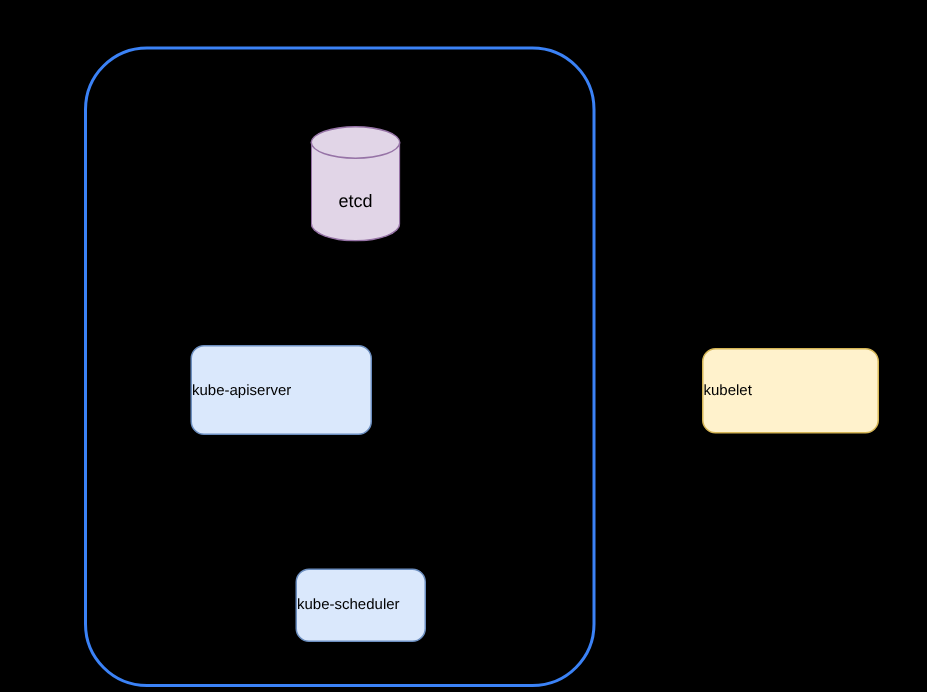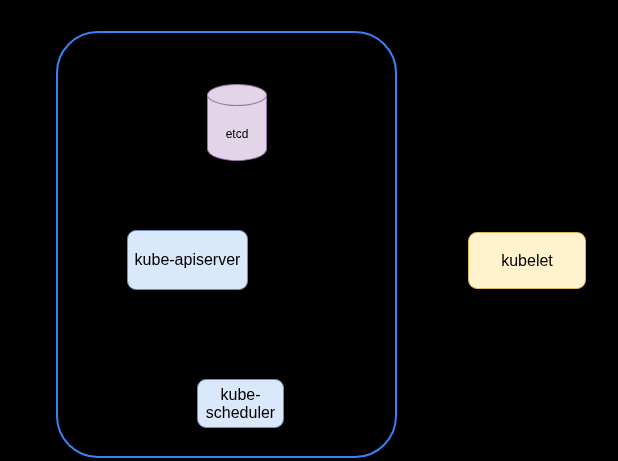--- a/index.html
+++ b/index.html
@@ -30,22 +30,21 @@
     background: transparent;
   }
   
   .node {
     position: absolute;
     box-sizing: border-box;
     border: 1.5px solid;
     border-radius: 9px;
     display: flex;
     align-items: center;
-    justify-content: center;
-    font-size: 16px;
+    font-size: 10px;
     color: #000000;
     text-align: center;
   }
   .node-apiserver { left: 127px; top: 230px; width: 121px; height: 60px; }
   .node-scheduler { left: 197px; top: 379px; width: 87px;  height: 49px; }
   .node-kubelet   { left: 468px; top: 232px; width: 118px; height: 57px; }
 
   
   .cylinder {
     position: absolute;

